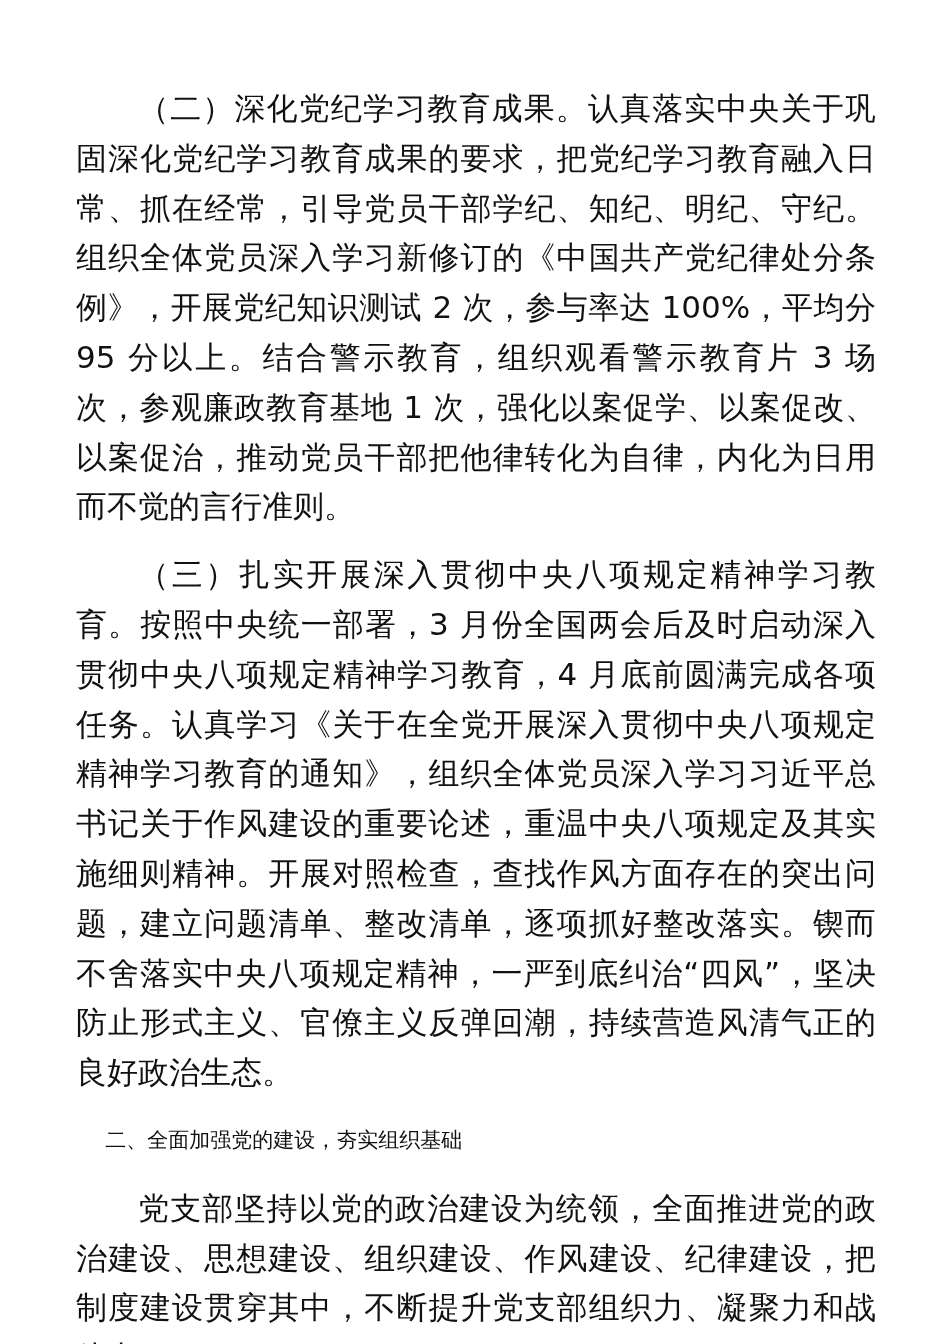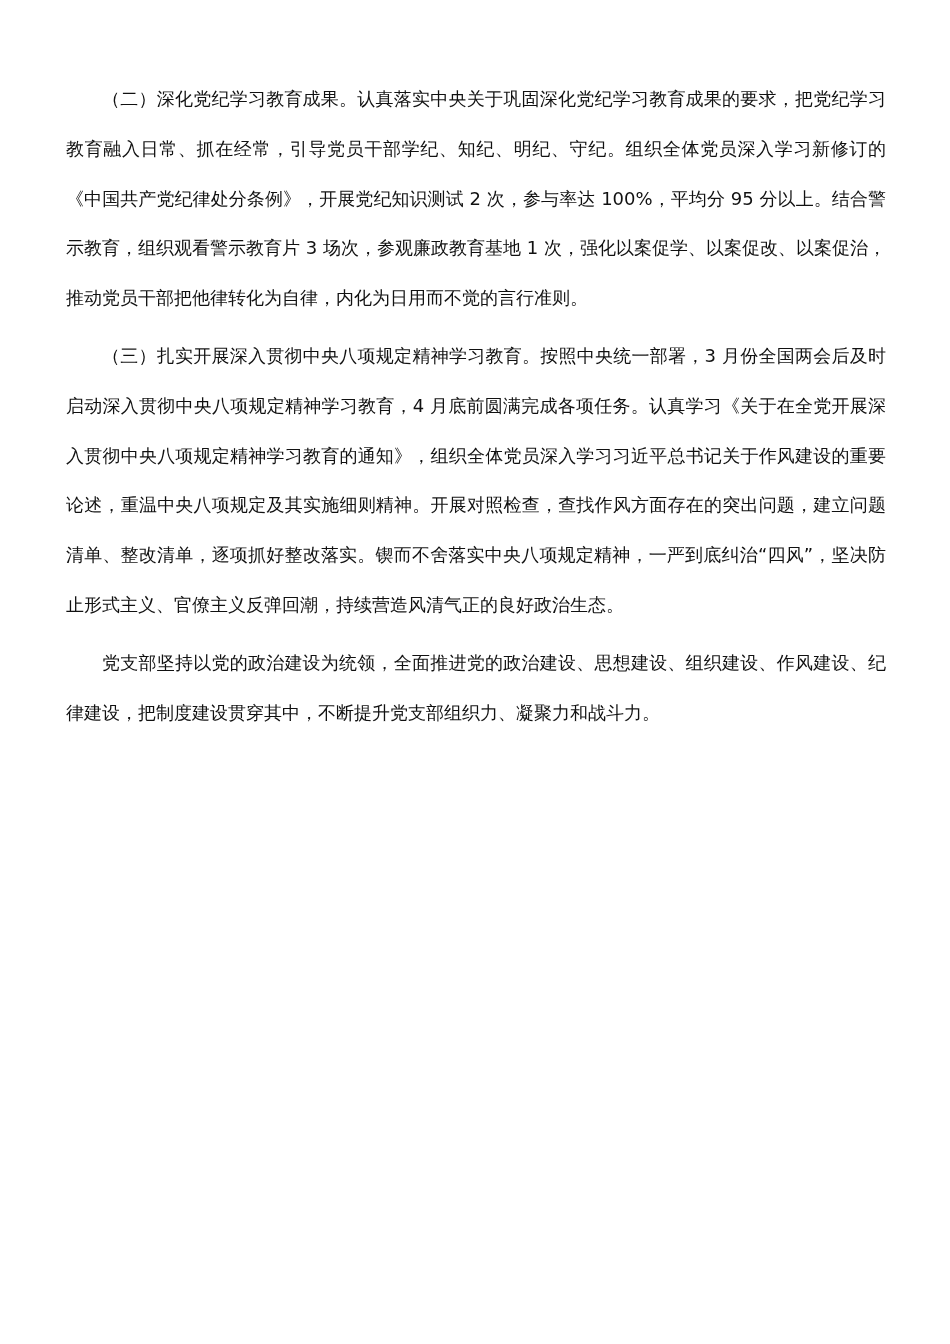--- a/index.html
+++ b/index.html
@@ -15,22 +15,22 @@
       font-family: "DejaVu Sans", "Liberation Sans", sans-serif;
       color: #111111;
     }
     .page {
       position: absolute;
       left: 58px;
       top: 66px;
       width: 836px;
     }
     .para {
-      margin: 8px;
-      font-size: 18px;
+      margin: 18px;
+      font-size: 31px;
       line-height: 49.8px;
       text-align: justify;
       text-align-last: left;
       text-indent: 2em;
       letter-spacing: 0;
       word-break: break-all;
     }
     .heading {
       margin: 0;
       font-size: 21px;
@@ -38,14 +38,15 @@
       text-indent: 2.25em;
       font-weight: normal;
     }
   </style>
 </head>
 <body>
 
 <div class="page">
   <p class="para">（二）深化党纪学习教育成果。认真落实中央关于巩固深化党纪学习教育成果的要求，把党纪学习教育融入日常、抓在经常，引导党员干部学纪、知纪、明纪、守纪。组织全体党员深入学习新修订的《中国共产党纪律处分条例》，开展党纪知识测试 2 次，参与率达 100%，平均分 95 分以上。结合警示教育，组织观看警示教育片 3 场次，参观廉政教育基地 1 次，强化以案促学、以案促改、以案促治，推动党员干部把他律转化为自律，内化为日用而不觉的言行准则。</p>
   <p class="para">（三）扎实开展深入贯彻中央八项规定精神学习教育。按照中央统一部署，3 月份全国两会后及时启动深入贯彻中央八项规定精神学习教育，4 月底前圆满完成各项任务。认真学习《关于在全党开展深入贯彻中央八项规定精神学习教育的通知》，组织全体党员深入学习习近平总书记关于作风建设的重要论述，重温中央八项规定及其实施细则精神。开展对照检查，查找作风方面存在的突出问题，建立问题清单、整改清单，逐项抓好整改落实。锲而不舍落实中央八项规定精神，一严到底纠治“四风”，坚决防止形式主义、官僚主义反弹回潮，持续营造风清气正的良好政治生态。</p>
+  <h2 class="heading">二、全面加强党的建设，夯实组织基础</h2>
   <p class="para">党支部坚持以党的政治建设为统领，全面推进党的政治建设、思想建设、组织建设、作风建设、纪律建设，把制度建设贯穿其中，不断提升党支部组织力、凝聚力和战斗力。</p>
 </div>
 
 </body></html>

